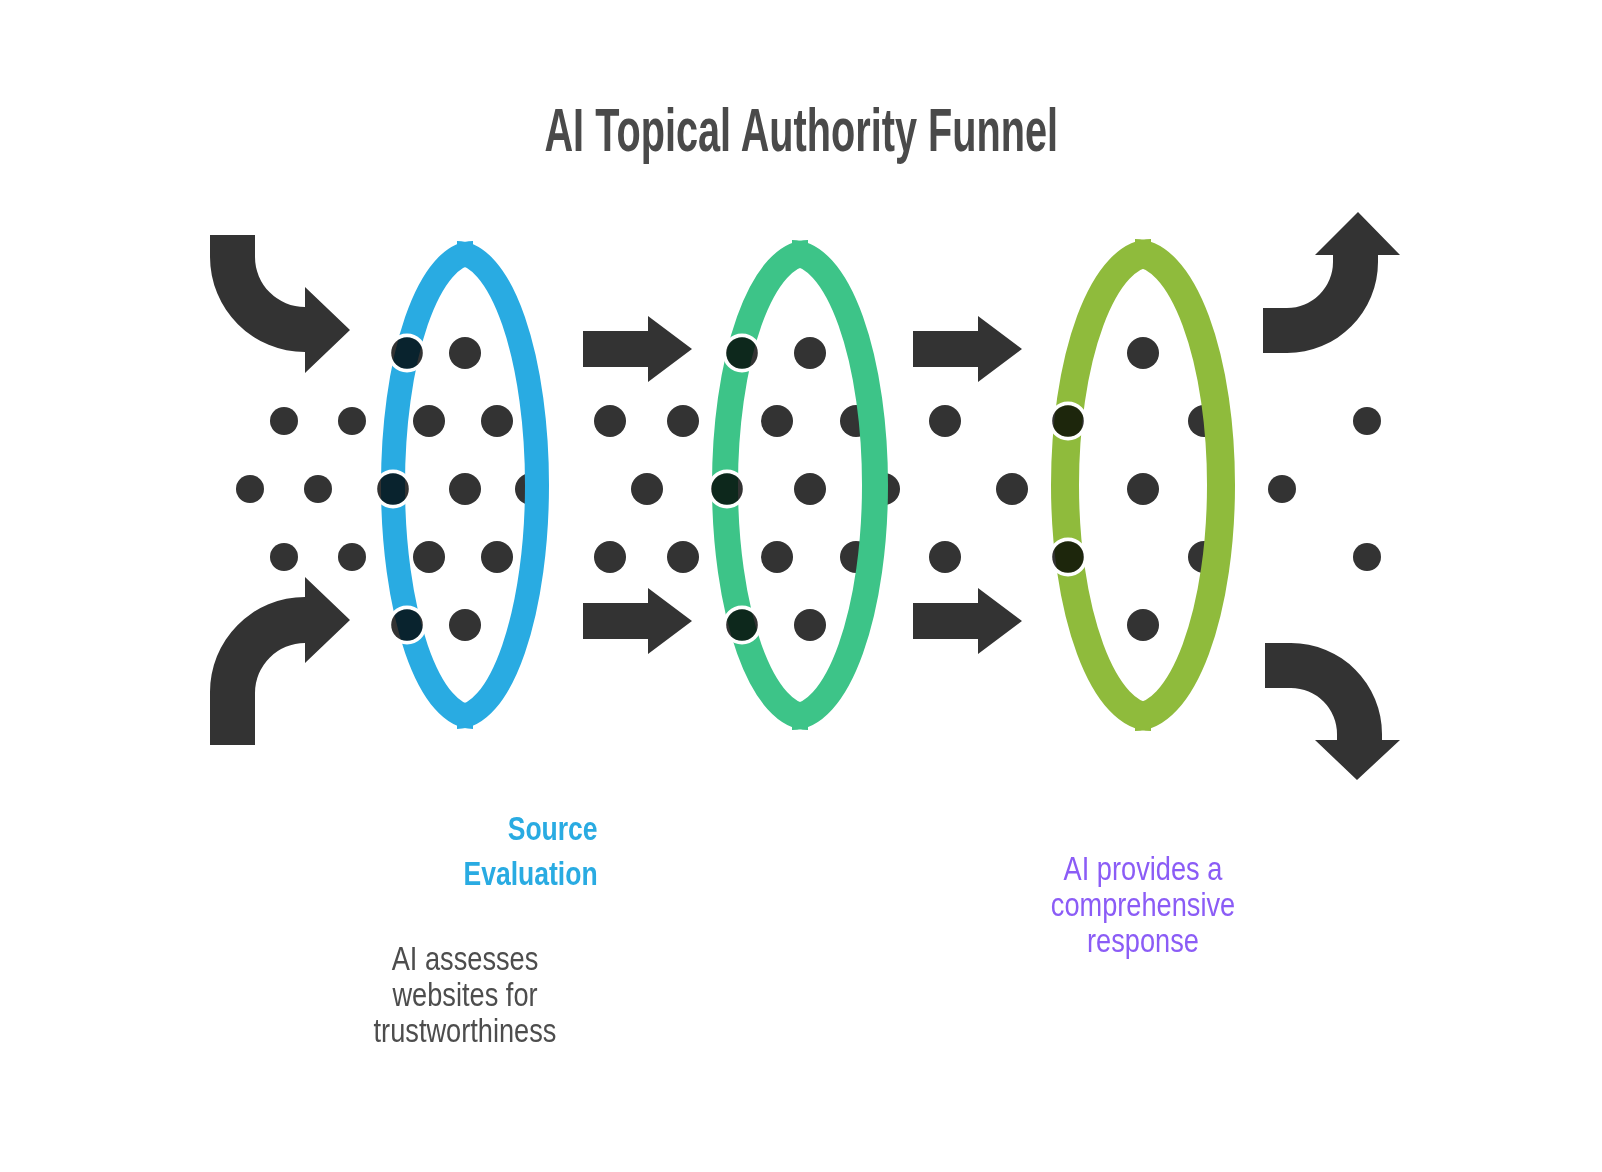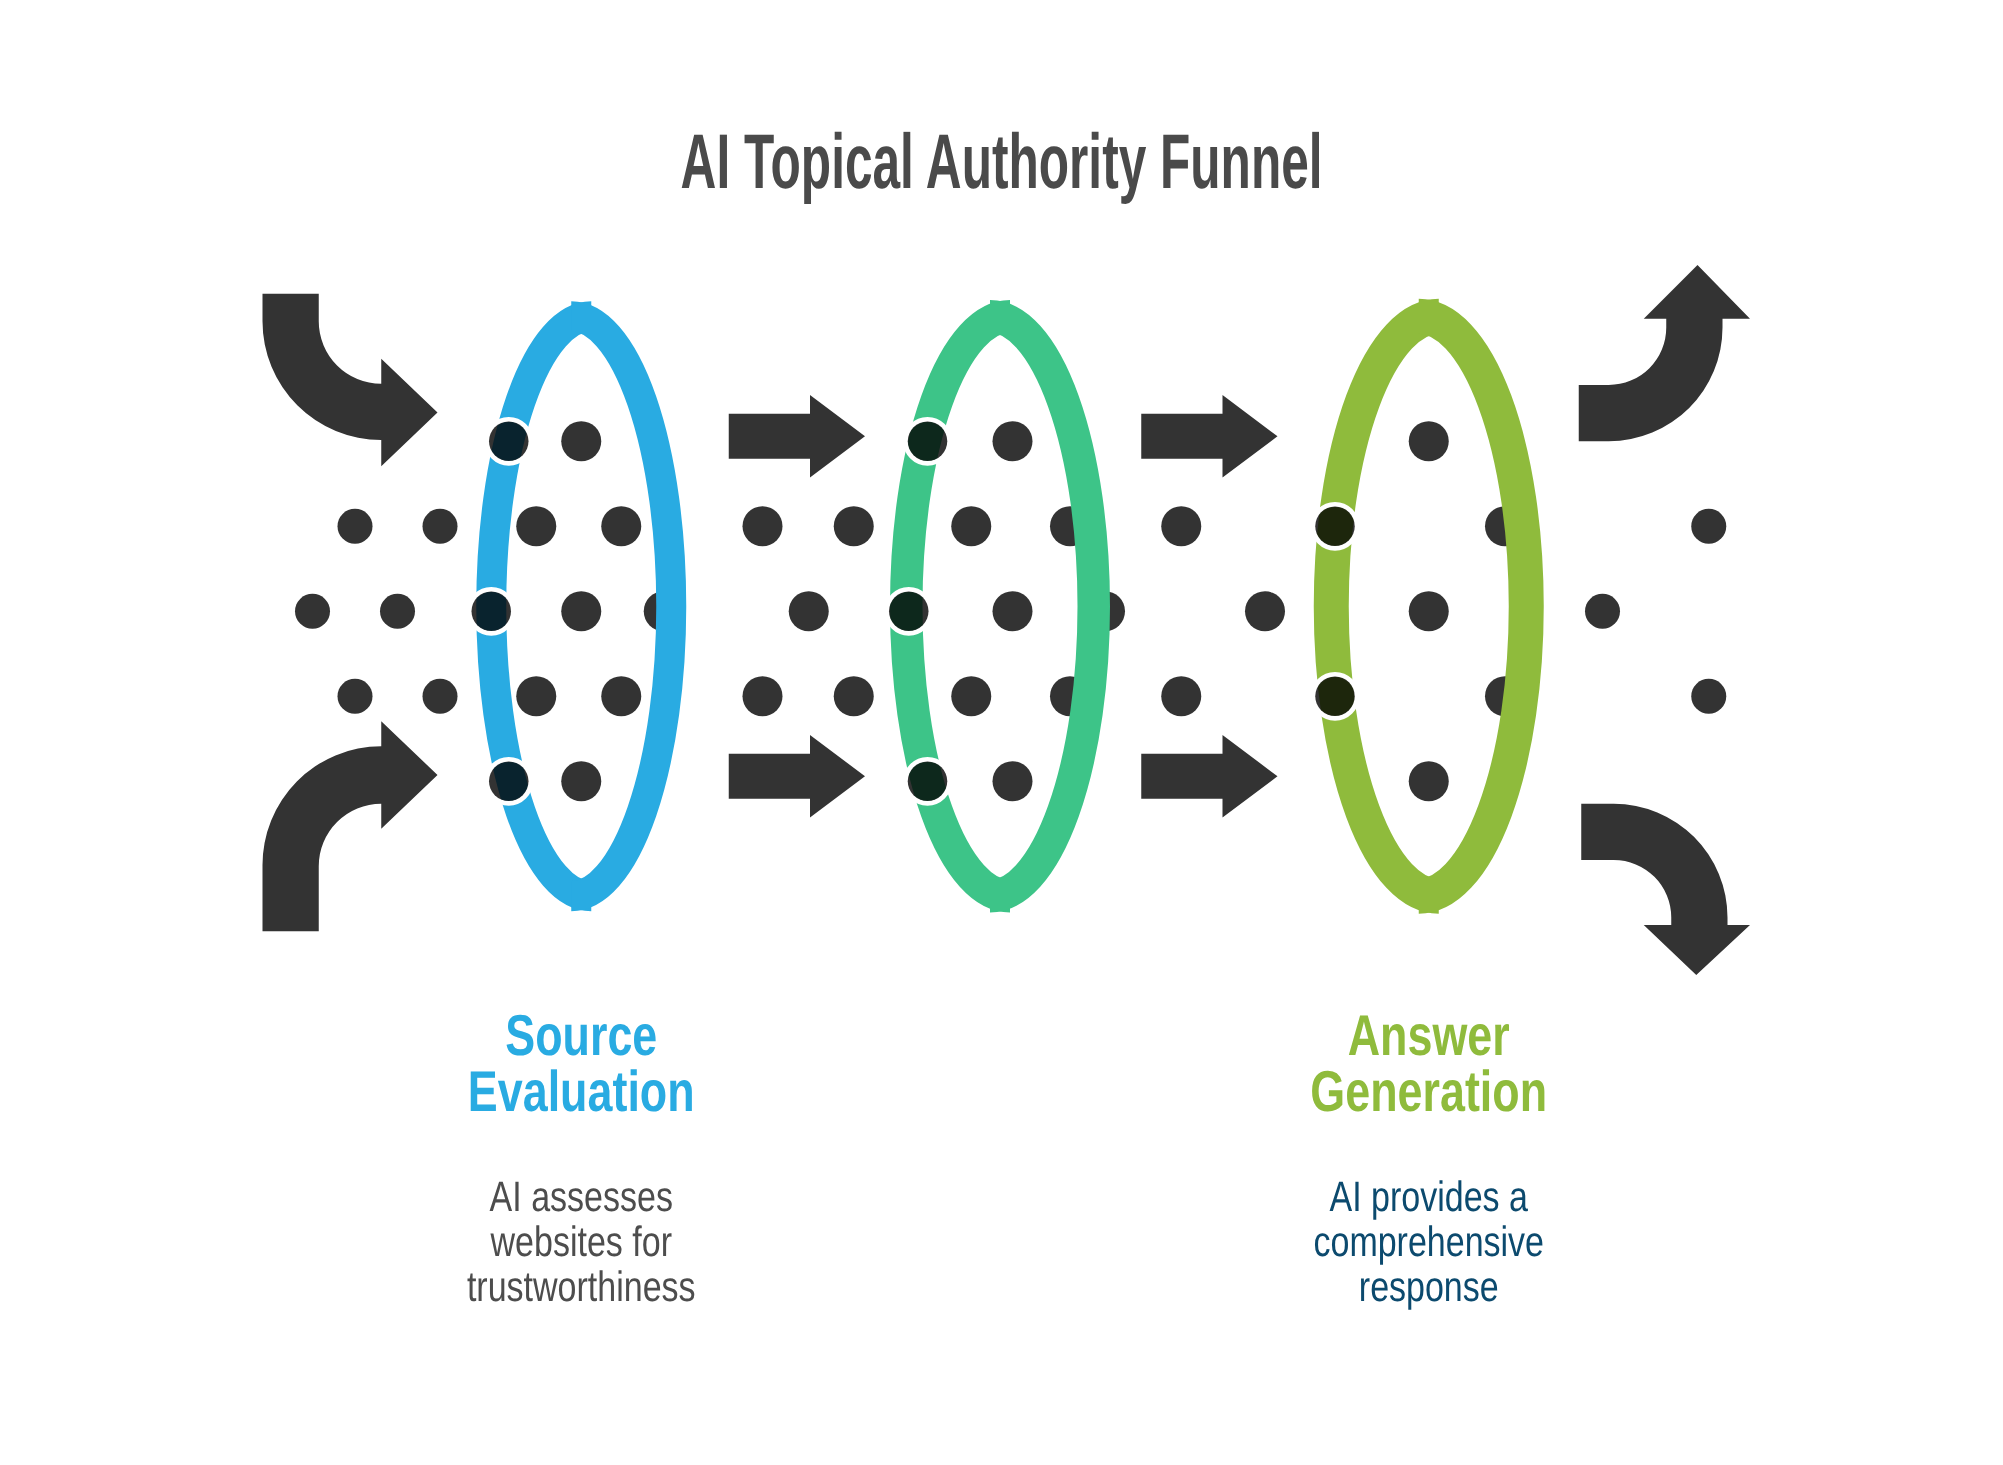--- a/index.html
+++ b/index.html
@@ -5,21 +5,21 @@
   html,body{margin:0;padding:0;background:#ffffff;}
   .canvas{position:relative;width:1602px;height:1172px;background:#ffffff;
           font-family:"Liberation Sans",sans-serif;overflow:hidden;}
   .figure-svg{position:absolute;left:0;top:0;width:1602px;height:1172px;}
   .title{position:absolute;left:0;right:0;top:94px;text-align:center;
          font-weight:700;font-size:62px;white-space:nowrap;}
   .cond{display:inline-block;white-space:nowrap;}
   .t{transform:scaleX(0.64);}
   .stage{position:absolute;top:806px;width:340px;text-align:center;}
   .s0{left:295px}.s1{left:630px}.s2{left:973px}
-  .heading{font-weight:700;font-size:46px;line-height:45px;}
+  .heading{font-weight:700;font-size:34px;line-height:45px;text-align:right;}
   .heading .cond,.desc .cond{display:block;}
   .h{transform:scaleX(0.78);}
   .desc{margin-top:44px;font-size:34px;line-height:36px;font-weight:400;}
   .d{transform:scaleX(0.80);}
 </style>
 </head>
 <body>
 
 <div class="canvas">
 
@@ -107,24 +107,20 @@
       <span class="cond d">AI assesses</span>
       <span class="cond d">websites for</span>
       <span class="cond d">trustworthiness</span>
     </div>
   </div>
 
   <div class="stage s1">
   </div>
 
   <div class="stage s2">
-    <div class="heading" style="color: rgb(143, 187, 60);">
-      <span class="cond h">Answer</span>
-      <span class="cond h">Generation</span>
-    </div>
-    <div class="desc" style="color: #0c4a6e;">
+    <div class="desc" style="color: #8b5cf6;">
       <span class="cond d">AI provides a</span>
       <span class="cond d">comprehensive</span>
       <span class="cond d">response</span>
     </div>
   </div>
 
 </div>
 
 </body></html>

